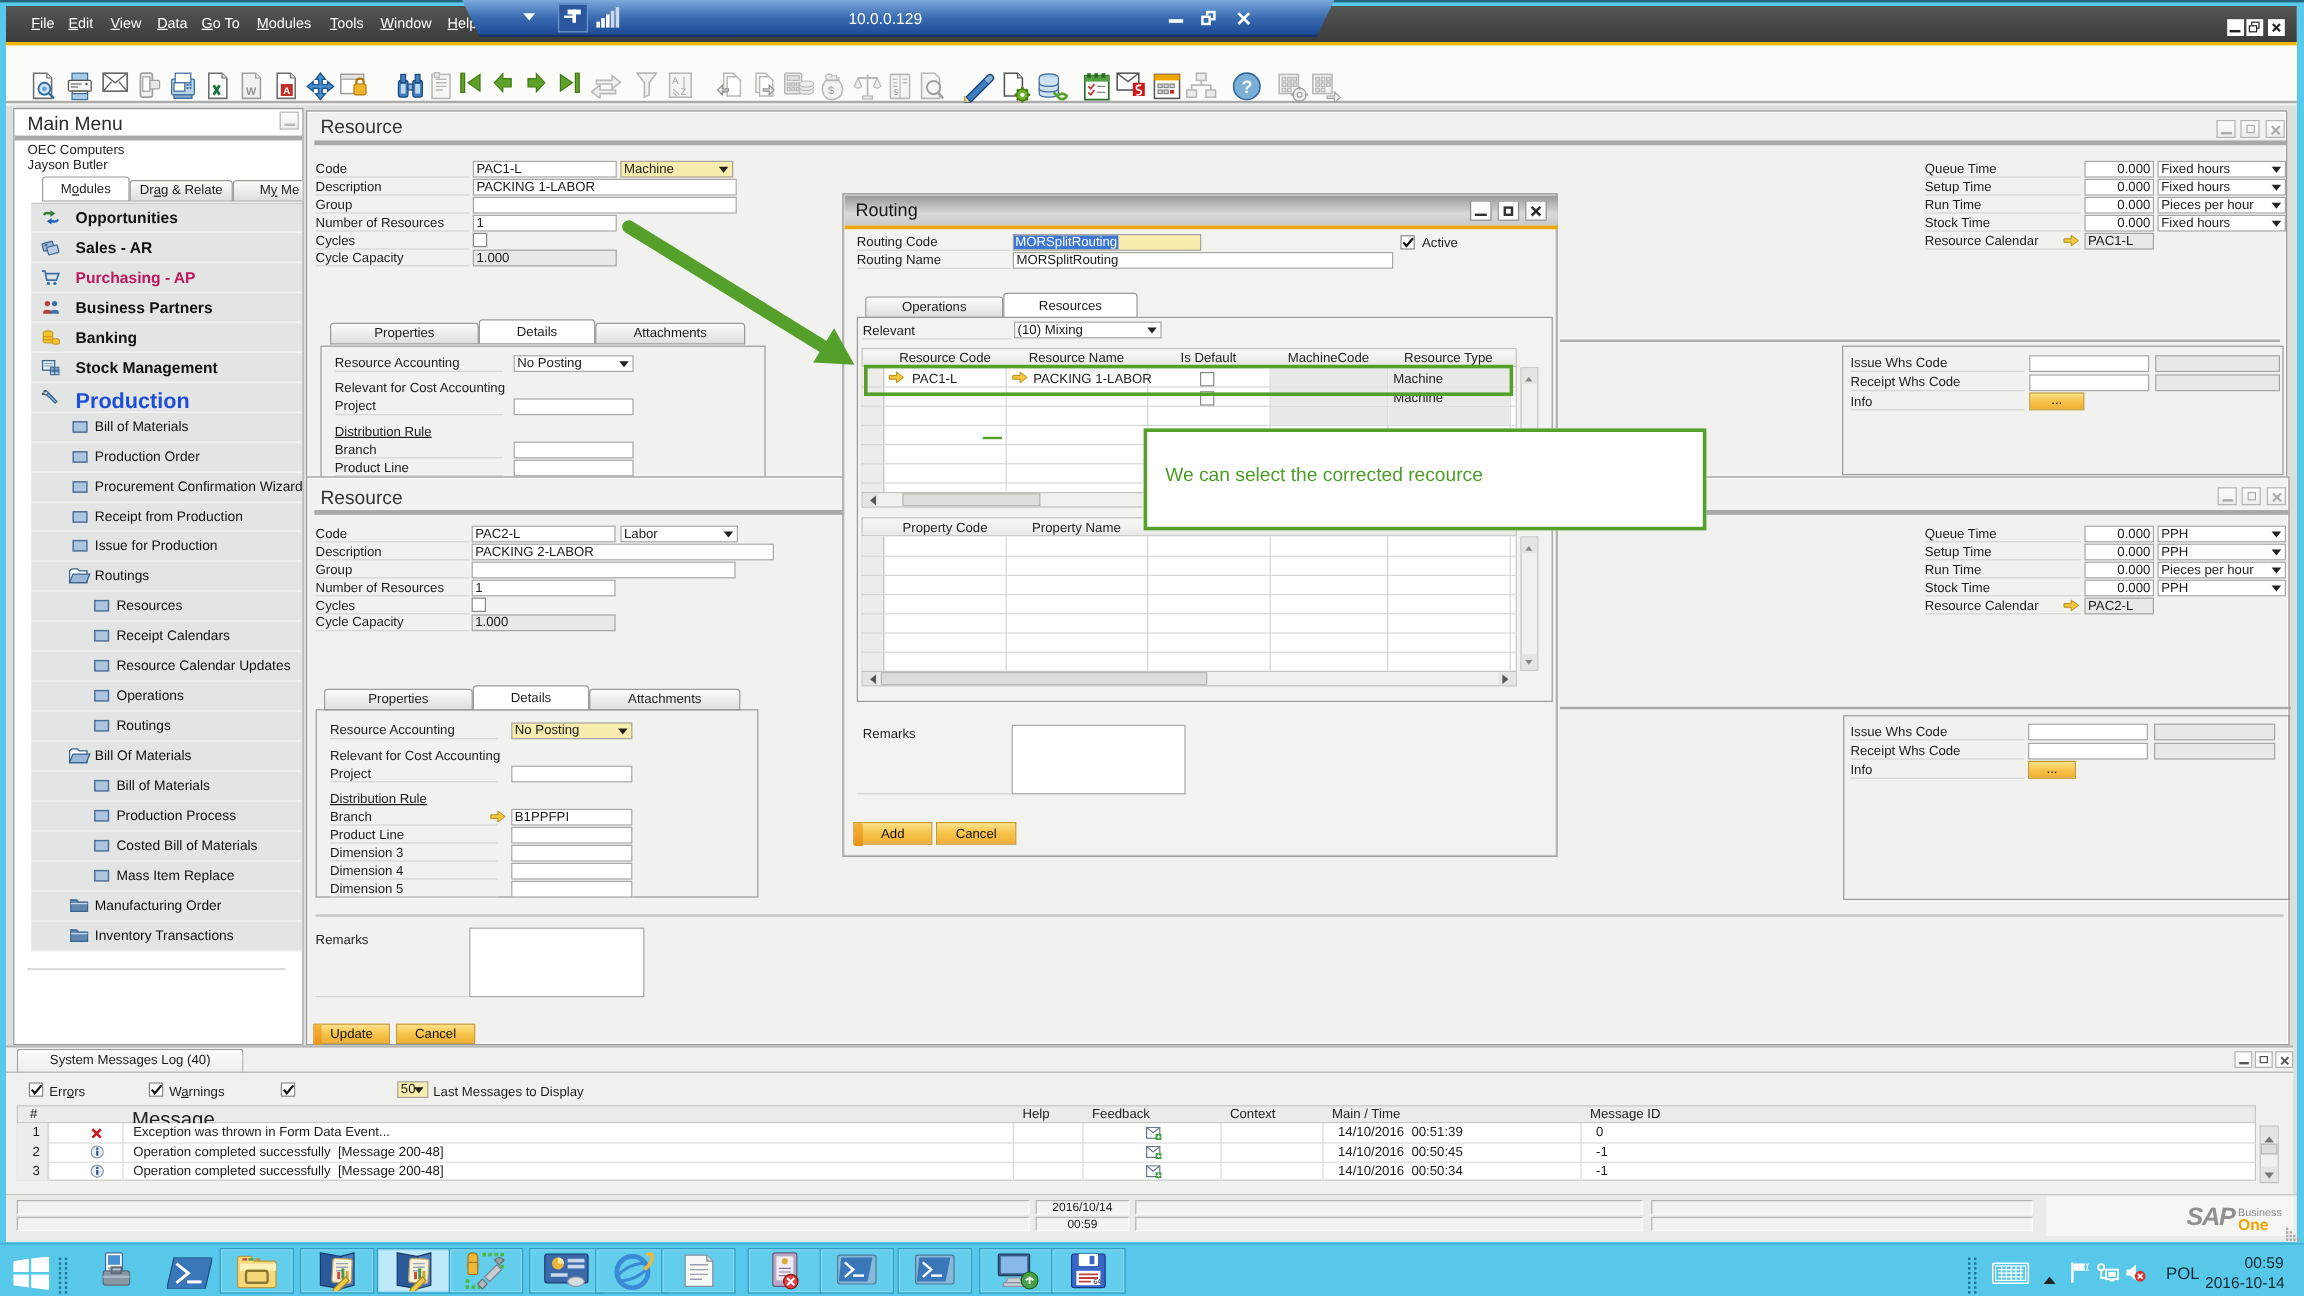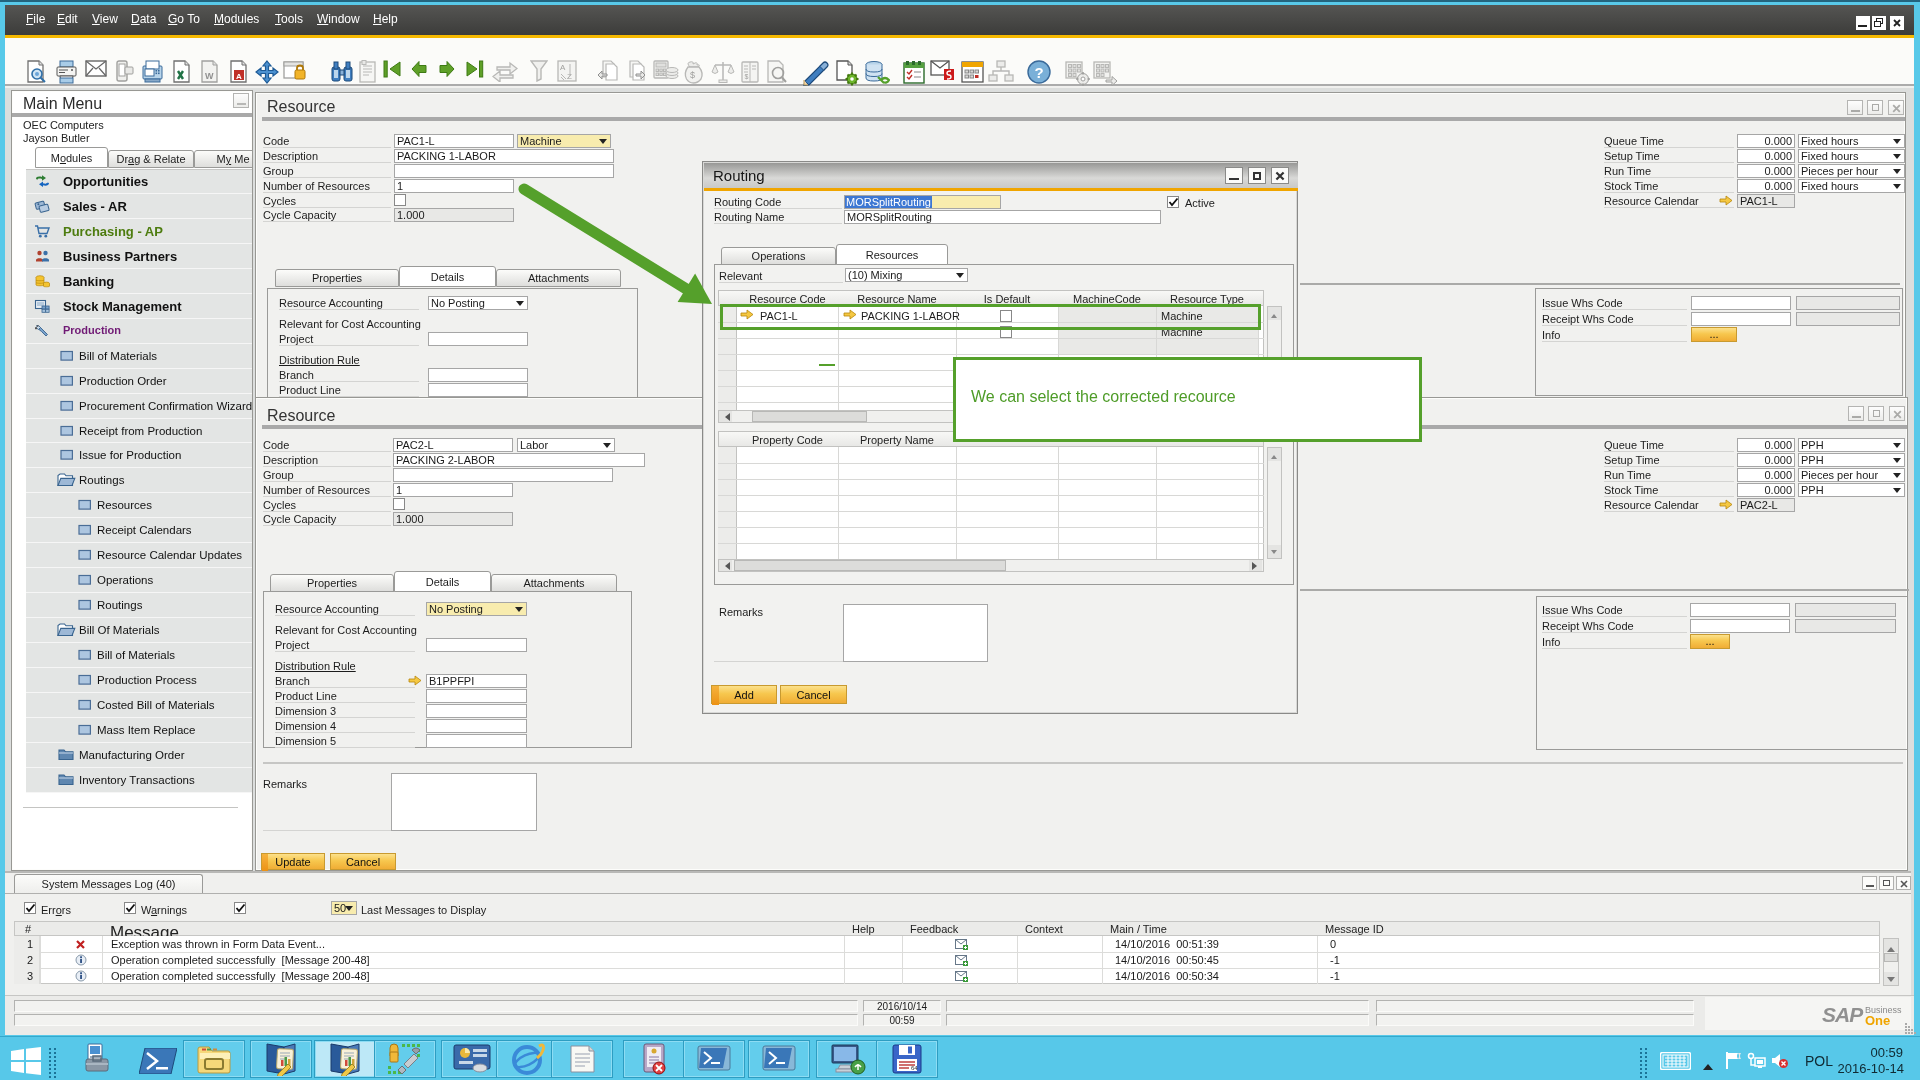--- a/index.html
+++ b/index.html
@@ -320,20 +320,42 @@
       <div class="ab" style="left:4px;top:2px;width:7px;height:6px;border:1px solid #222"></div>
       <div class="ab" style="left:2px;top:5px;width:7px;height:6px;border:1px solid #222;background:#fff"></div>
     </div>
     <div class="ab" style="left:1890px;top:16px;width:14px;height:14px;background:#fff">
         <svg width="10" height="10" viewBox="0 0 10 10" style="display:block;margin:2px auto 0">
           <path d="M2 2 L8 8 M8 2 L2 8" stroke="#222" stroke-width="1.8"></path>
         </svg>
       </div>
   </div>
 
+  <div class="ab" id="rdpbar" style="left:385px;top:0;width:727px;height:31px;background:linear-gradient(#7aa8dd,#3a6cb0 50%,#1d4b95);clip-path:polygon(0 0,100% 0,calc(100% - 15px) 100%,15px 100%);border-bottom:2px solid #16316b">
+    <div class="ab" style="left:51px;top:11px;border:5px solid transparent;border-top:6px solid #fff"></div>
+    <div class="ab" style="left:80px;top:3px;width:25px;height:24px;background:#2b579e;border:1px solid #6d96cc">
+      <div class="ab" style="left:11px;top:4px;width:3px;height:11px;background:#fff"></div>
+      <div class="ab" style="left:7px;top:4px;width:11px;height:4px;background:#fff"></div>
+      <div class="ab" style="left:4px;top:9px;width:10px;height:2px;background:#fff"></div>
+    </div>
+    <div class="ab" style="left:112px;top:8px">
+      <div class="ab" style="left:0;top:10px;width:3px;height:5px;background:#fff"></div>
+      <div class="ab" style="left:4px;top:7px;width:3px;height:8px;background:#fff"></div>
+      <div class="ab" style="left:8px;top:4px;width:3px;height:11px;background:#fff"></div>
+      <div class="ab" style="left:12px;top:1px;width:3px;height:14px;background:#cdd8ea"></div>
+      <div class="ab" style="left:16px;top:-2px;width:3px;height:17px;background:#cdd8ea"></div>
+    </div>
+    <div class="ab" style="left:322px;top:8px;color:#fff;font-size:13px">10.0.0.129</div>
+    <div class="ab" style="left:589px;top:16px;width:12px;height:3px;background:#fff"></div>
+    <div class="ab" style="left:620px;top:9px;width:8px;height:8px;border:2px solid #fff"></div>
+    <div class="ab" style="left:616px;top:13px;width:8px;height:8px;border:2px solid #fff;background:#3a6cb0"></div>
+    <div class="ab" style="left:645px;top:9px"><svg width="13" height="13" viewBox="0 0 10 10">
+          <path d="M1.5 1.5 L8.5 8.5 M8.5 1.5 L1.5 8.5" stroke="#fff" stroke-width="1.7"></path>
+        </svg></div>
+  </div>
 
   <div class="win" style="left:11px;top:90px;width:242px;height:781px;background:#fff;overflow:hidden">
 <div class="ab" style="left:11px;top:4px;font-size:16px;color:#2a2a2a">Main Menu</div>
 <div class="wbtn" style="left:221px;top:2px">
         <div class="ab" style="left:3px;top:9px;width:9px;height:2px;background:#b8b8b6"></div>
       </div>
 <div class="ab" style="left:0;top:22px;width:240px;height:4px;background:#a9a9a9"></div>
 <div class="ab" style="left:11px;top:28px;font-size:11px;color:#222">OEC Computers</div>
 <div class="ab" style="left:11px;top:41px;font-size:11px;color:#222">Jayson Butler</div>
 <div class="tab on" style="left:23px;top:59px;width:73px">M<u>o</u>dules</div>
@@ -351,21 +373,21 @@
           <rect x="5.5" y="7" width="9" height="6.5" rx="1" transform="rotate(-15 10 10)" fill="#b8cce2" stroke="#39648f" stroke-width="1"></rect>
           <circle cx="4.4" cy="6.3" r="1" fill="#39648f"></circle>
         </svg></div>
       <div class="ab" style="left:51px;top:108.0px;font-size:13px;font-weight:bold;color:#111;white-space:nowrap">Sales - AR</div>
       <div class="ab" style="left:14px;top:126.9px;width:226px;height:1px;background:#f6f6f6"></div>
 <div class="ab" style="left:22px;top:131.9px"><svg width="17" height="17" viewBox="0 0 17 17">
           <path d="M1 3 L3.5 3 L5 10.5 L13 10.5 L15 5 L4 5" fill="none" stroke="#3a70a8" stroke-width="1.4"></path>
           <circle cx="6.3" cy="13.2" r="1.4" fill="#3a70a8"></circle>
           <circle cx="11.8" cy="13.2" r="1.4" fill="#3a70a8"></circle>
         </svg></div>
-      <div class="ab" style="left:51px;top:132.9px;font-size:13px;font-weight:bold;color:#4d7c0f;white-space:nowrap">Purchasing - AP</div>
+      <div class="ab" style="left:51px;top:132.9px;font-size:13px;font-weight:bold;color:#be185d;white-space:nowrap">Purchasing - AP</div>
       <div class="ab" style="left:14px;top:151.8px;width:226px;height:1px;background:#f6f6f6"></div>
 <div class="ab" style="left:22px;top:156.8px"><svg width="17" height="17" viewBox="0 0 17 17">
           <circle cx="5.5" cy="5" r="2.2" fill="#b0422f"></circle>
           <path d="M2 12 C2 9.5 9 9.5 9 12 L9 13.5 L2 13.5 Z" fill="#b0422f"></path>
           <circle cx="11.5" cy="5" r="2.2" fill="#3a70a8"></circle>
           <path d="M8 12 C8 9.5 15 9.5 15 12 L15 13.5 L8 13.5 Z" fill="#3a70a8"></path>
         </svg></div>
       <div class="ab" style="left:51px;top:157.8px;font-size:13px;font-weight:bold;color:#111;white-space:nowrap">Business Partners</div>
       <div class="ab" style="left:14px;top:176.8px;width:226px;height:1px;background:#f6f6f6"></div>
 <div class="ab" style="left:22px;top:181.8px"><svg width="17" height="17" viewBox="0 0 17 17">
@@ -386,21 +408,21 @@
           <rect x="11.7" y="11.3" width="3.4" height="3" fill="#a8c4de" stroke="#39648f" stroke-width=".8"></rect>
         </svg></div>
       <div class="ab" style="left:51px;top:207.8px;font-size:13px;font-weight:bold;color:#111;white-space:nowrap">Stock Management</div>
       <div class="ab" style="left:14px;top:226.7px;width:226px;height:1px;background:#f6f6f6"></div>
 <div class="ab" style="left:22px;top:231.7px"><svg width="17" height="17" viewBox="0 0 17 17">
           <path d="M6 4 L9 7 L13.5 11.5 L12 13 L7.5 8.5 L5 6.5 Z" fill="#7aa2cc" stroke="#39648f" stroke-width=".9"></path>
           <path d="M2 3 L4.5 2.5 L6.5 4.5 L4.5 6.5 L2.5 5" fill="#c8d8e8" stroke="#39648f" stroke-width=".9"></path>
           <rect x="1" y="4.2" width="2" height="2" fill="#555"></rect>
           <rect x="2.8" y="2.2" width="1.6" height="1.6" fill="#555"></rect>
         </svg></div>
-      <div class="ab" style="left:51px;top:232.7px;font-size:11px;font-weight:bold;color:#701a75;white-space:nowrap">Production</div>
+      <div class="ab" style="left:51px;top:232.7px;font-size:18px;font-weight:bold;color:#1d4ed8;white-space:nowrap">Production</div>
       <div class="ab" style="left:14px;top:251.6px;width:226px;height:1px;background:#f6f6f6"></div>
 <div class="ab" style="left:48px;top:258.6px"><svg width="14" height="12" viewBox="0 0 14 12">
           <rect x="1" y="1.5" width="11.4" height="8.6" fill="#adc6e0" stroke="#4a6d96" stroke-width="1.2"></rect>
         </svg></div>
       <div class="ab" style="left:67px;top:258.6px;font-size:11.5px;color:#111;white-space:nowrap">Bill of Materials</div>
       <div class="ab" style="left:14px;top:276.6px;width:226px;height:1px;background:#f6f6f6"></div>
 <div class="ab" style="left:48px;top:283.6px"><svg width="14" height="12" viewBox="0 0 14 12">
           <rect x="1" y="1.5" width="11.4" height="8.6" fill="#adc6e0" stroke="#4a6d96" stroke-width="1.2"></rect>
         </svg></div>
       <div class="ab" style="left:67px;top:283.6px;font-size:11.5px;color:#111;white-space:nowrap">Production Order</div>

